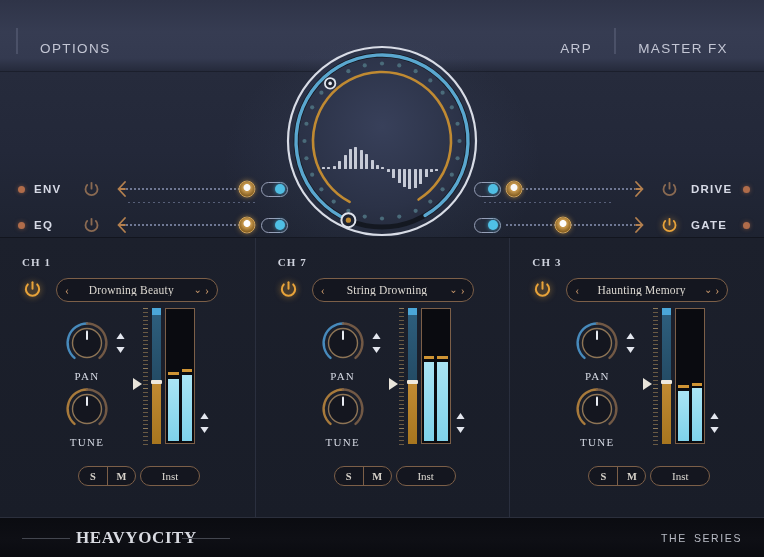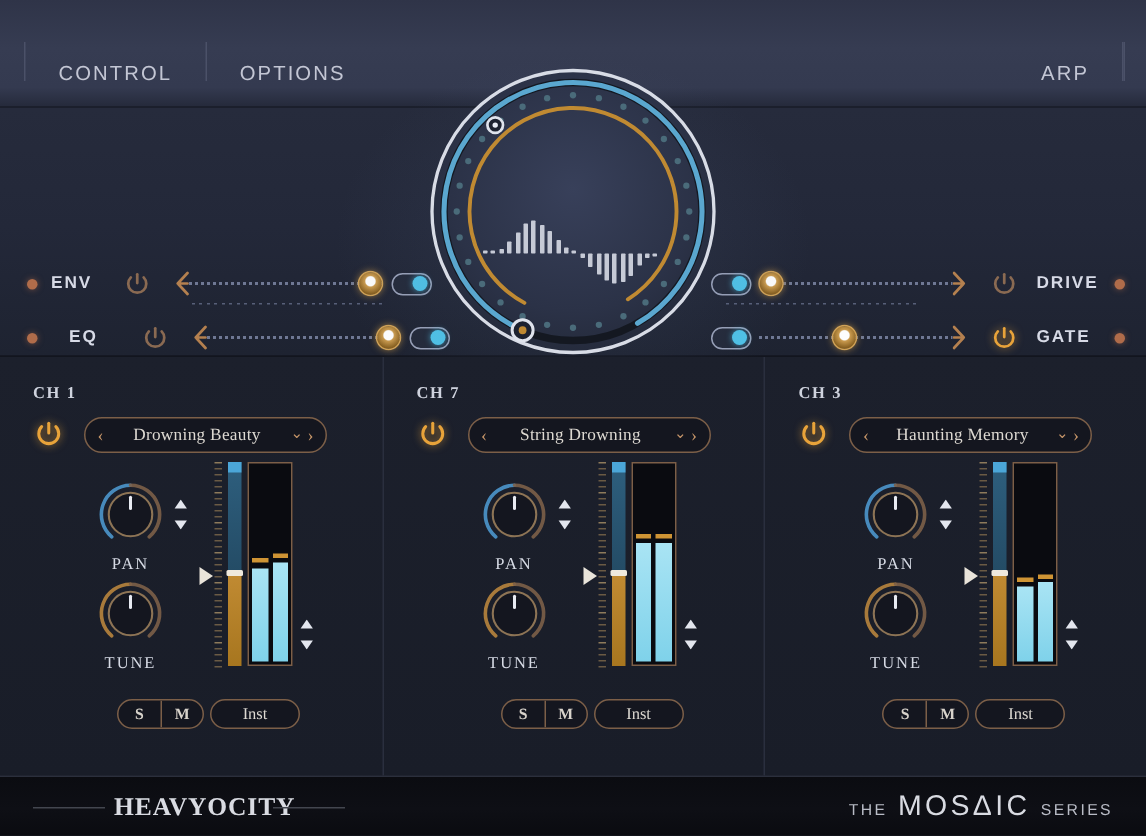--- a/index.html
+++ b/index.html
@@ -220,34 +220,34 @@
   .series .srs { font-size: 10.5px; letter-spacing: 1.6px; color: #b9bcc6; }
 </style>
 </head>
 <body>
 
 <div class="app">
 
   <div class="header">
     <div class="nav-left">
         <div class="tab-sep"></div>
-        <div class="tab">
-          <span>CONTROL</span>
-        </div>
         <div class="tab-sep"></div>
         <div class="tab">
           <span>OPTIONS</span>
         </div>
       </div>
     <div class="nav-right">
         <div class="tab">
           <span>ARP</span>
         </div>
         <div class="tab-sep"></div>
         <div class="tab-sep"></div>
+        <div class="tab">
+          <span>MASTER FX</span>
+        </div>
       </div>
   </div>
 
   <div class="upper">
     <div id="fx-left-host">
         <div class="fxrow left" style="top: 104px;">
           <div class="dot-led" style="margin-right: 9px;"></div>
           <div class="fx-label" style="width: 48px;">ENV</div>
           <div class="pwr" style="margin-right: 14px;">
             <svg viewBox="0 0 24 24" style="">
@@ -265,21 +265,21 @@
               <div class="thumb" style="left: 94%;"></div>
             </div>
           </div>
           <div class="toggle on" style="margin-left: 6px;">
             <div class="knob"></div>
           </div>
         </div>
         <div class="dotline" style="left: 128px; width: 128px; top: 130px;"></div>
         <div class="fxrow left" style="top: 140px;">
           <div class="dot-led" style="margin-right: 9px;"></div>
-          <div class="fx-label" style="width: 48px; margin-left: 12px;">EQ</div>
+          <div class="fx-label" style="width: 48px;">EQ</div>
           <div class="pwr" style="margin-right: 14px;">
             <svg viewBox="0 0 24 24" style="">
               <path d="M12 3.6 V11" stroke="#8a6a52" stroke-width="2.3" stroke-linecap="round" fill="none"></path>
               <path d="M6.6 6.2 A7.6 7.6 0 1 0 17.4 6.2" stroke="#8a6a52" stroke-width="2.3" stroke-linecap="round" fill="none"></path>
             </svg>
           </div>
           <div class="slider" style="width: 140px;">
             <div class="endcap">
               <svg width="11" height="18" viewBox="0 0 11 18">
                 <path d="M10 2 L3.5 9 L10 16 M3.5 9 L10 9" stroke="#b4804f" stroke-width="1.8" fill="none" stroke-linecap="round" stroke-linejoin="round"></path>
@@ -790,17 +790,16 @@
     </div>
 
   <div class="footer">
     <div class="brandline" style="left:22px;width:48px;"></div>
     <div class="brand">
       <span>HEAVYOCITY</span>
     </div>
     <div class="brandline" style="left:182px;width:48px;"></div>
     <div class="series">
       <span class="the">THE</span>
-      <span class="mos" id="mosaic-name"><span>M</span><span>O</span><span>S</span><span>Δ</span><span>I</span><span>C</span></span>
       <span class="srs">SERIES</span>
     </div>
   </div>
 </div>
 
 </body></html>

